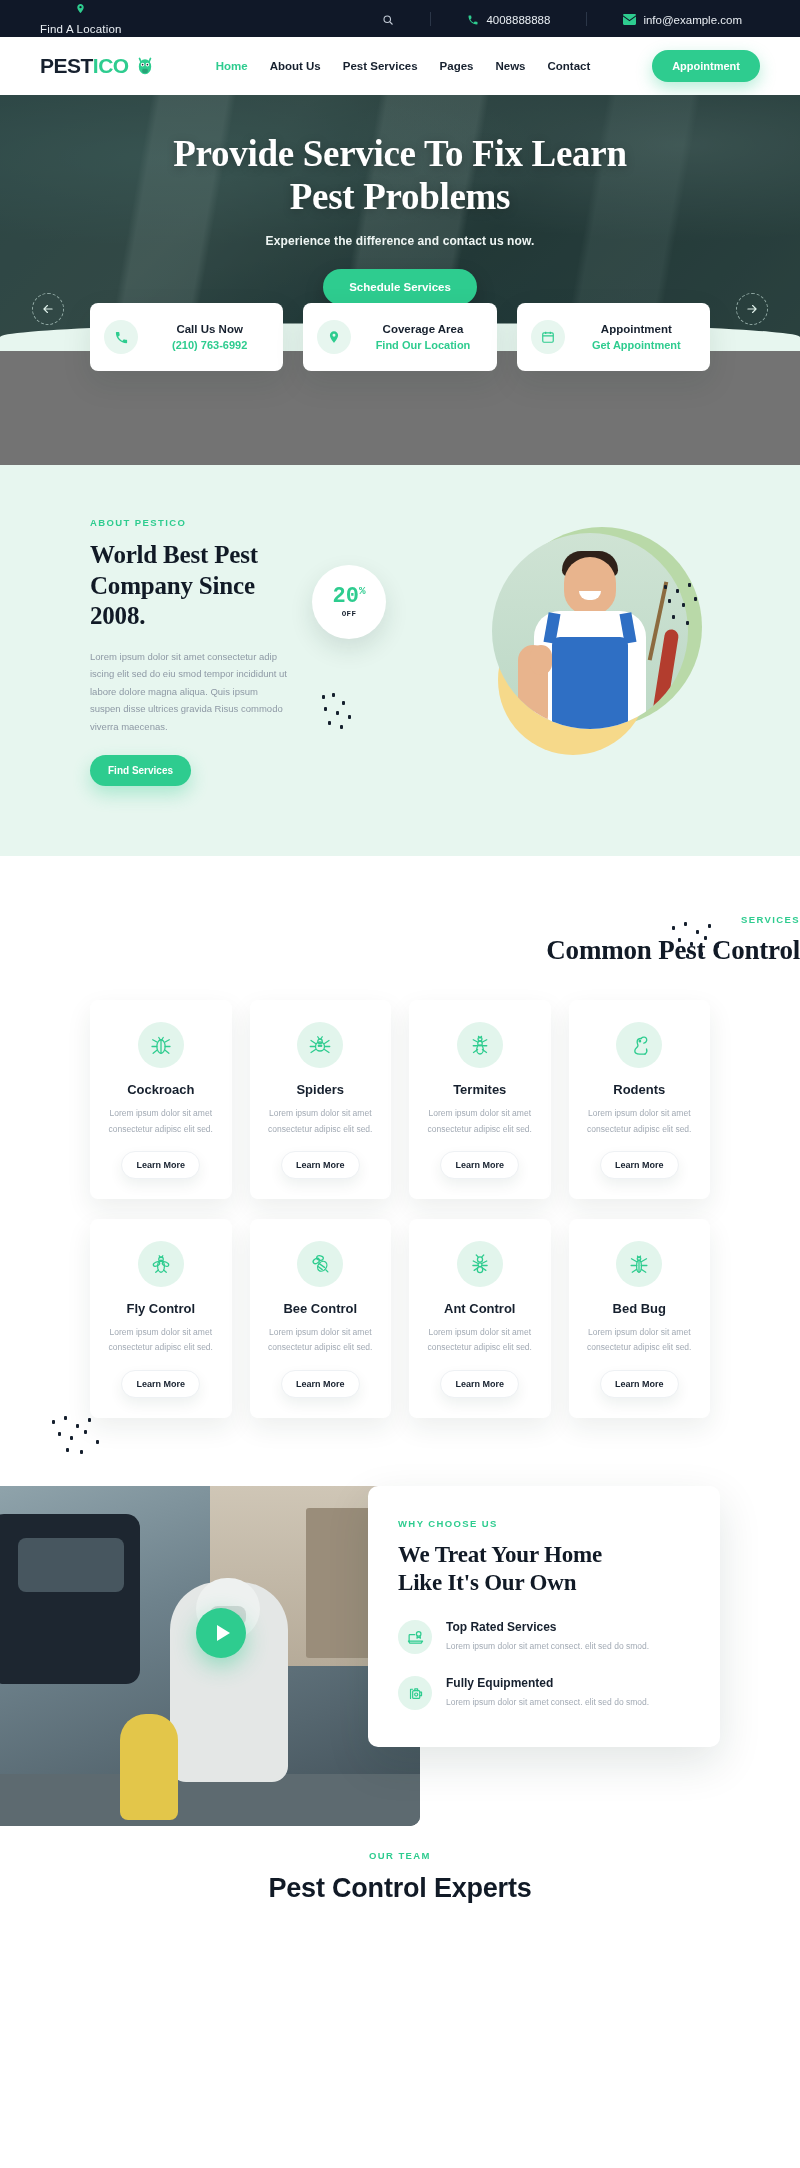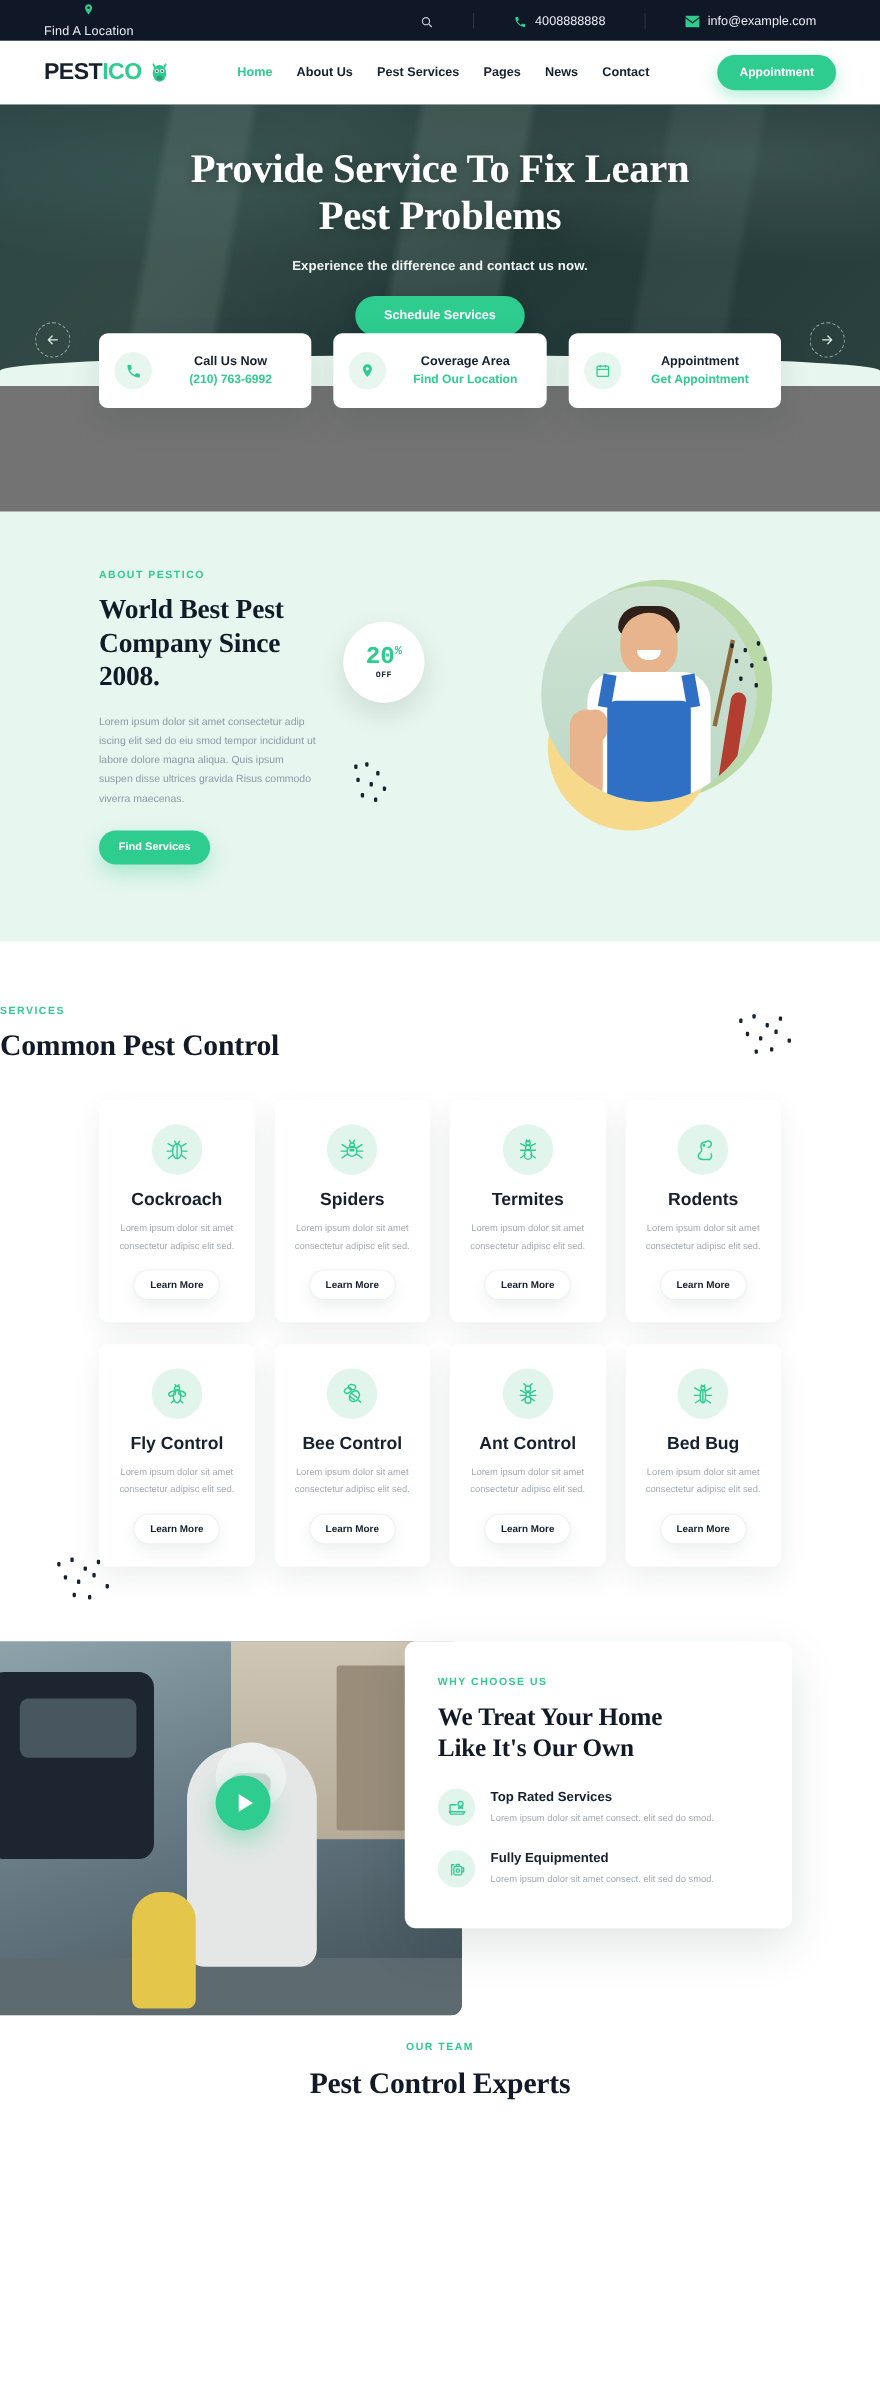--- a/index.html
+++ b/index.html
@@ -151,39 +151,39 @@
     box-shadow:0 10px 24px rgba(20,50,40,.12);z-index:5;font-family:Liberation Mono, monospace;
   }
   .badge .num{font-size:22px;font-weight:800;color:#2ecc8f;line-height:1;}
   .badge .num sup{font-size:11px;}
   .badge .off{font-size:7.5px;font-weight:800;color:#16202e;letter-spacing:.4px;margin-top:1px;}
   .dots{position:absolute;}
   .dot{position:absolute;width:2.5px;height:4px;background:#16202e;border-radius:1px;}
 
   
   .services{background:#fff;padding:58px 0 40px;position:relative;}
-  .sec-head{text-align:left;}
+  .sec-head{text-align:right;}
   .sec-head .eyebrow{display:block;}
   .sec-head h2{
     font-family:"Liberation Serif", serif;font-weight:700;font-size:27px;
     margin-top:10px;color:#111a26;letter-spacing:-.2px;
   }
   .svc-grid{
     width:620px;margin:34px auto 0;display:grid;grid-template-columns:repeat(4,1fr);
     gap:20px 18px;
   }
   .svc-card{
     background:#fff;border-radius:8px;padding:22px 14px 20px;text-align:center;
     box-shadow:0 10px 26px rgba(20,50,40,.08);
   }
   .svc-ico{
     width:46px;height:46px;border-radius:50%;background:#e2f5ec;margin:0 auto;
     display:flex;align-items:center;justify-content:center;
   }
-  .svc-name{font-size:16px;font-weight:800;color:#16202e;margin-top:14px;}
+  .svc-name{font-size:13px;font-weight:800;color:#16202e;margin-top:14px;}
   .svc-desc{font-size:8.5px;line-height:1.8;color:#a2aab4;margin-top:9px;}
   .learn-btn{
     margin-top:14px;background:#fff;border:1px solid #eef1f4;border-radius:40px;
     padding:8px 14px;font-size:9px;font-weight:700;color:#16202e;cursor:pointer;
     font-family:inherit;box-shadow:0 6px 14px rgba(20,50,40,.07);
   }
   .speck-tr{position:absolute;right:70px;top:66px;width:60px;height:40px;}
   .speck-bl{position:absolute;left:50px;top:560px;width:70px;height:45px;}
 
   
@@ -220,21 +220,21 @@
   .feat-ico{
     width:34px;height:34px;border-radius:50%;background:#e2f5ec;flex:0 0 34px;
     display:flex;align-items:center;justify-content:center;
   }
   .feat-title{font-size:12px;font-weight:800;color:#16202e;}
   .feat-desc{font-size:8.5px;line-height:1.8;color:#a2aab4;margin-top:5px;}
 
   
   .team{background:#fff;padding:34px 0 0;text-align:center;}
   .team h2{
-    font-family:Liberation Serif, serif;font-weight:700;font-size:27px;
+    font-family:Liberation Sans, sans-serif;font-weight:700;font-size:27px;
     margin-top:10px;color:#111a26;letter-spacing:-.2px;
   }
 </style>
 </head>
 <body>
 
 <div class="page">
 
   <div class="topbar">
     <div class="topbar-inner">

